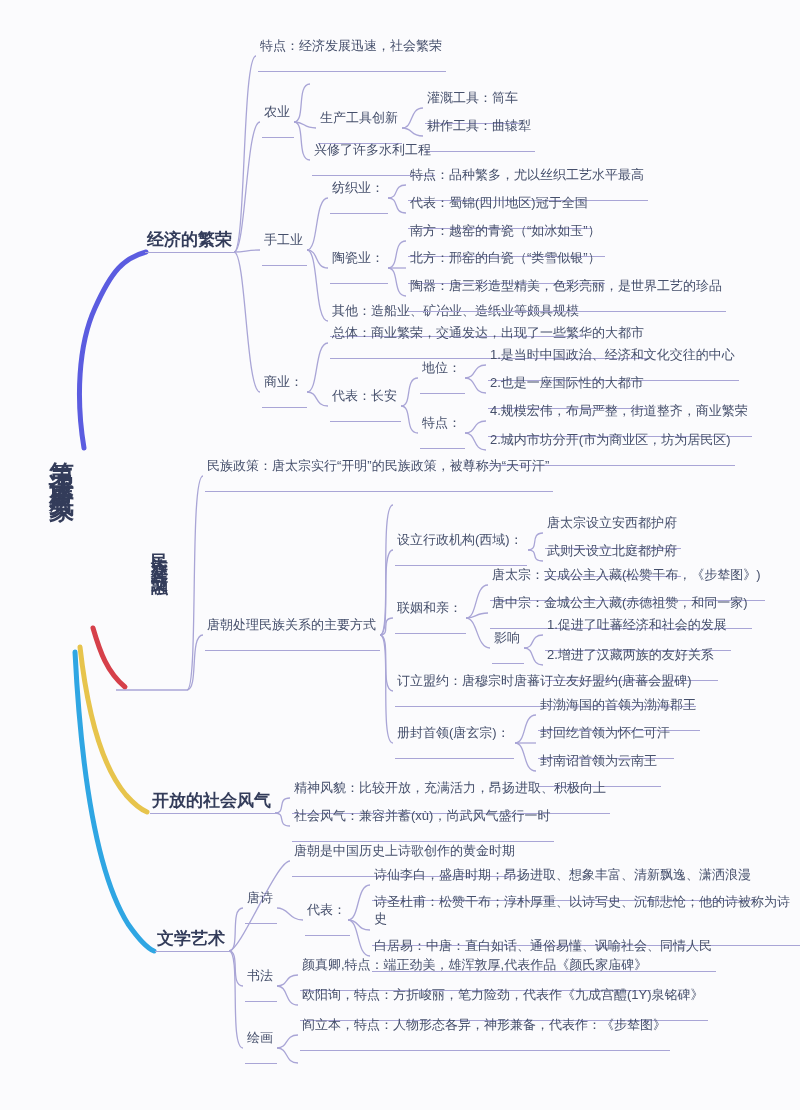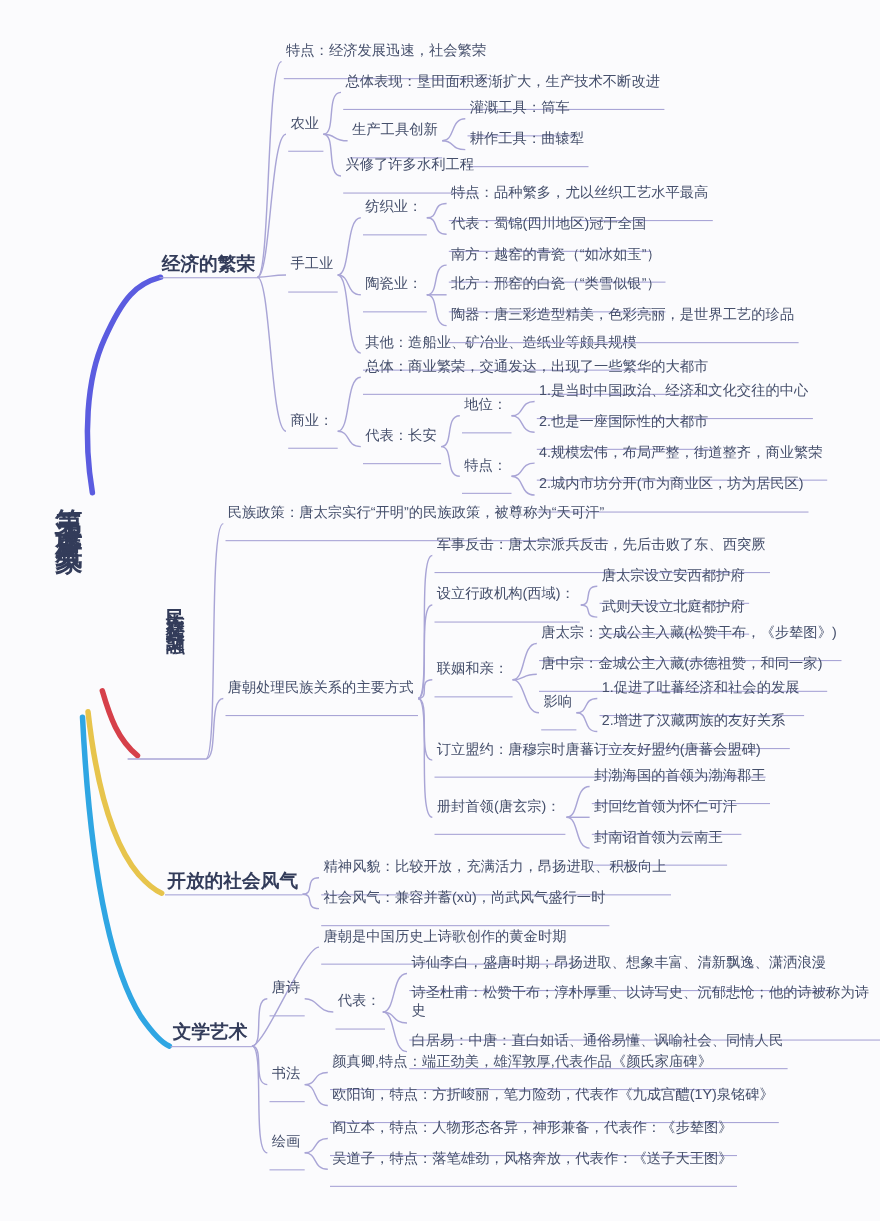--- a/index.html
+++ b/index.html
@@ -91,21 +91,20 @@
         <path d="M277,1048 C289,1048 284,1035 298,1035" class="wire"></path>
         <path d="M277,1048 C289,1048 284,1063 298,1063" class="wire"></path>
       </g>
   </svg>
 
   <div class="v root">第三课盛唐气象</div>
 
   <div class="b" style="left:145px;top:230px">经济的繁荣</div>
   <div class="n" style="left:258px;top:38px">特点：经济发展迅速，社会繁荣</div>
   <div class="n" style="left:262px;top:104px">农业</div>
-  <div class="n" style="left:312px;top:66px">总体表现：垦田面积逐渐扩大，生产技术不断改进</div>
   <div class="n" style="left:318px;top:110px">生产工具创新</div>
   <div class="n" style="left:425px;top:90px">灌溉工具：筒车</div>
   <div class="n" style="left:425px;top:118px">耕作工具：曲辕犁</div>
   <div class="n" style="left:312px;top:142px">兴修了许多水利工程</div>
   <div class="n" style="left:262px;top:232px">手工业</div>
   <div class="n" style="left:330px;top:180px">纺织业：</div>
   <div class="n" style="left:408px;top:167px">特点：品种繁多，尤以丝织工艺水平最高</div>
   <div class="n" style="left:408px;top:195px">代表：蜀锦(四川地区)冠于全国</div>
   <div class="n" style="left:330px;top:250px">陶瓷业：</div>
   <div class="n" style="left:408px;top:223px">南方：越窑的青瓷（“如冰如玉”）</div>
@@ -118,21 +117,20 @@
   <div class="n" style="left:420px;top:360px">地位：</div>
   <div class="n" style="left:488px;top:347px">1.是当时中国政治、经济和文化交往的中心</div>
   <div class="n" style="left:488px;top:375px">2.也是一座国际性的大都市</div>
   <div class="n" style="left:420px;top:415px">特点：</div>
   <div class="n" style="left:488px;top:403px">4.规模宏伟，布局严整，街道整齐，商业繁荣</div>
   <div class="n" style="left:488px;top:432px">2.城内市坊分开(市为商业区，坊为居民区)</div>
 
   <div class="v ethnic-label">民族交往与交融</div>
   <div class="n" style="left:205px;top:458px">民族政策：唐太宗实行“开明”的民族政策，被尊称为“天可汗”</div>
   <div class="n" style="left:205px;top:617px">唐朝处理民族关系的主要方式</div>
-  <div class="n" style="left:395px;top:487px">军事反击：唐太宗派兵反击，先后击败了东、西突厥</div>
   <div class="n" style="left:395px;top:532px">设立行政机构(西域)：</div>
   <div class="n" style="left:545px;top:515px">唐太宗设立安西都护府</div>
   <div class="n" style="left:545px;top:543px">武则天设立北庭都护府</div>
   <div class="n" style="left:395px;top:600px">联姻和亲：</div>
   <div class="n" style="left:490px;top:567px">唐太宗：文成公主入藏(松赞干布，《步辇图》)</div>
   <div class="n" style="left:490px;top:595px">唐中宗：金城公主入藏(赤德祖赞，和同一家)</div>
   <div class="n" style="left:492px;top:630px">影响</div>
   <div class="n" style="left:545px;top:617px">1.促进了吐蕃经济和社会的发展</div>
   <div class="n" style="left:545px;top:647px">2.增进了汉藏两族的友好关系</div>
   <div class="n" style="left:395px;top:673px">订立盟约：唐穆宗时唐蕃订立友好盟约(唐蕃会盟碑)</div>
@@ -150,15 +148,14 @@
   <div class="n" style="left:245px;top:890px">唐诗</div>
   <div class="n" style="left:305px;top:902px">代表：</div>
   <div class="n" style="left:372px;top:867px">诗仙李白，盛唐时期；昂扬进取、想象丰富、清新飘逸、潇洒浪漫</div>
   <div class="n wrap" style="left:372px;top:893px;line-height:17px">诗圣杜甫：松赞干布；淳朴厚重、以诗写史、沉郁悲怆；他的诗被称为诗史</div>
   <div class="n" style="left:372px;top:938px">白居易：中唐：直白如话、通俗易懂、讽喻社会、同情人民</div>
   <div class="n" style="left:245px;top:968px">书法</div>
   <div class="n" style="left:300px;top:957px">颜真卿,特点：端正劲美，雄浑敦厚,代表作品《颜氏家庙碑》</div>
   <div class="n" style="left:300px;top:987px">欧阳询，特点：方折峻丽，笔力险劲，代表作《九成宫醴(1Y)泉铭碑》</div>
   <div class="n" style="left:245px;top:1030px">绘画</div>
   <div class="n" style="left:300px;top:1017px">阎立本，特点：人物形态各异，神形兼备，代表作：《步辇图》</div>
-  <div class="n" style="left:300px;top:1045px">吴道子，特点：落笔雄劲，风格奔放，代表作：《送子天王图》</div>
 
 </div>
 
 </body></html>

